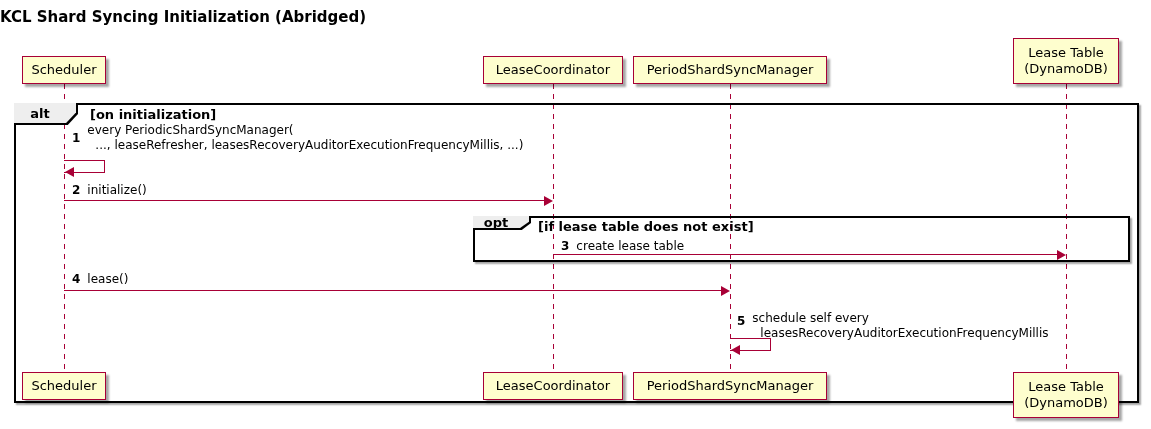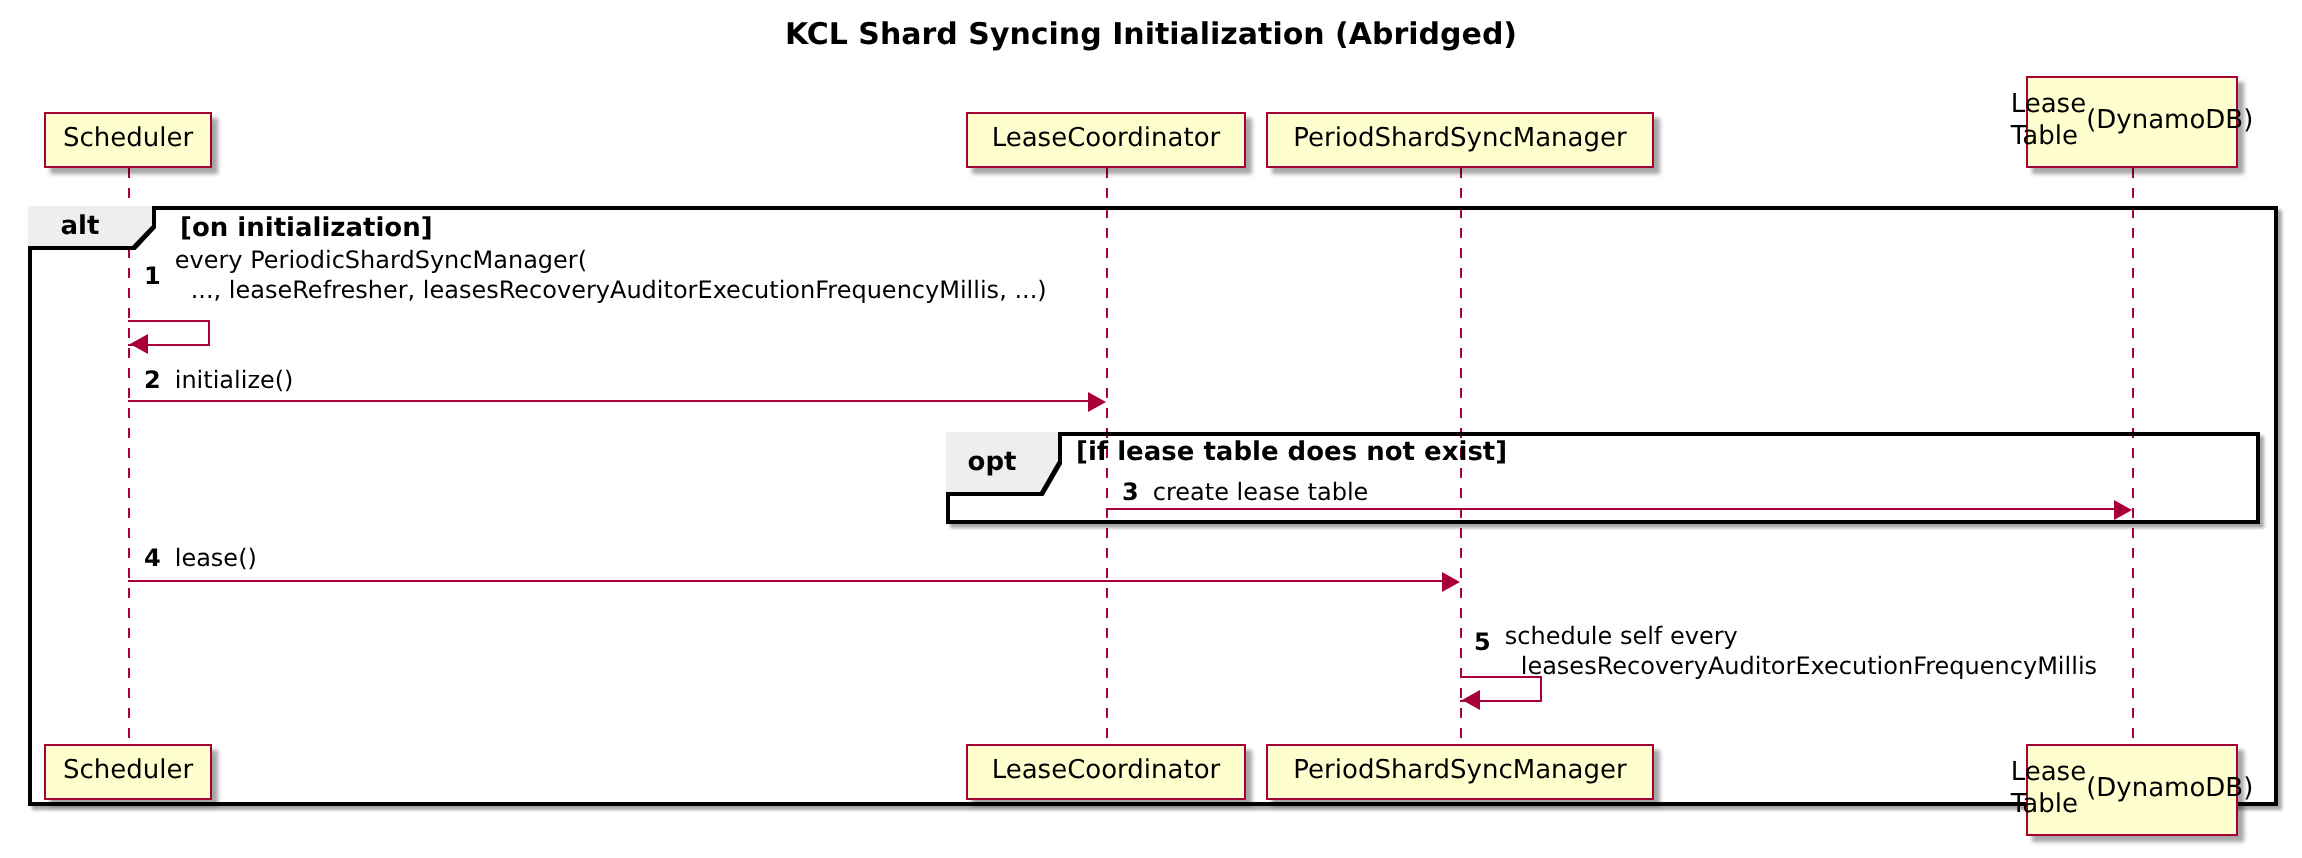--- a/index.html
+++ b/index.html
@@ -17,28 +17,28 @@
     color:#000;
   }
   #canvas{
     position:relative;
     width:1151px;height:429px;
     background:var(--background);
     overflow:hidden;
   }
   .title{
     position:absolute;left:0;right:0;top:8px;
-    text-align:center;font-size:15px;font-weight:bold;
+    text-align:left;font-size:15px;font-weight:bold;
   }
   .participant{
     position:absolute;
     background:var(--participant-fill);
     border:1.5px solid var(--participant-border);
     box-shadow:3px 3px 2px rgba(0,0,0,0.35);
-    display:flex;flex-direction:row;align-items:center;justify-content:center;
+    display:flex;flex-direction:column;align-items:center;justify-content:center;
     font-size:13px;line-height:16px;text-align:left;
     box-sizing:border-box;
   }
   .lifeline{
     position:absolute;width:1px;
     background:repeating-linear-gradient(to bottom,var(--message-color) 0 5px,transparent 5px 10px);
   }
   .frame{
     position:absolute;
     border:2px solid var(--frame-border);
@@ -119,21 +119,21 @@
   </div>
 
   <div class="frame" style="left:14px;top:103px;width:1125px;height:300px;">
     <div class="pent" style="width:64px;height:22px;">
       <div class="pent-in">alt</div>
     </div>
     <div class="guard" style="left:74px;top:2px;">[on initialization]</div>
   </div>
 
   <div class="frame" style="left:473px;top:216px;width:657px;height:46px;">
-    <div class="pent" style="width:58px;height:32px;">
+    <div class="pent" style="width:58px;height:14px;">
       <div class="pent-in">opt</div>
     </div>
     <div class="guard" style="left:63px;top:1px;">[if lease table does not exist]</div>
   </div>
 
   <div class="msg-label" style="left:72px;top:123px;">
     <b>1</b>
     <span>
       <span style="display:block;">every PeriodicShardSyncManager(</span>
       <span style="display:block;" class="indent2">..., leaseRefresher, leasesRecoveryAuditorExecutionFrequencyMillis, ...)</span>

